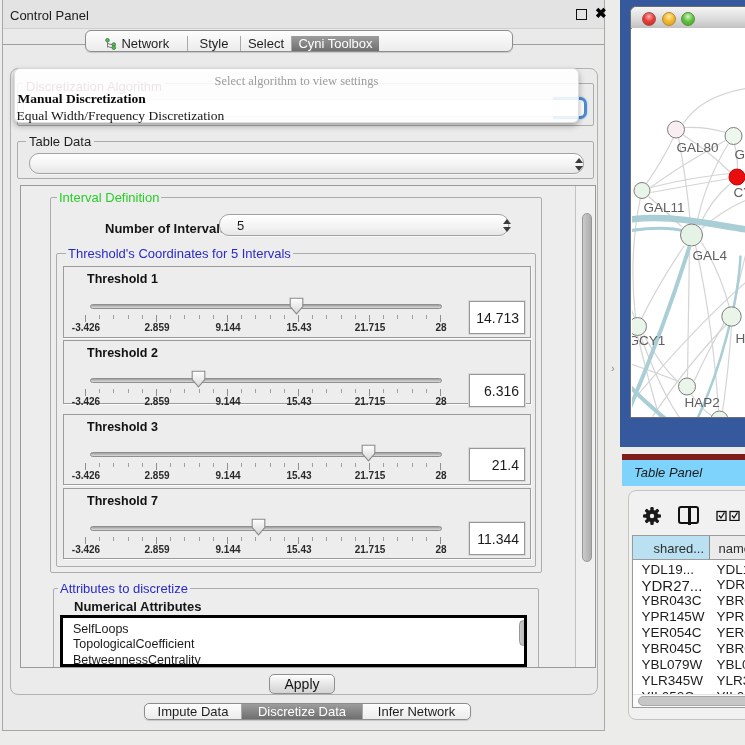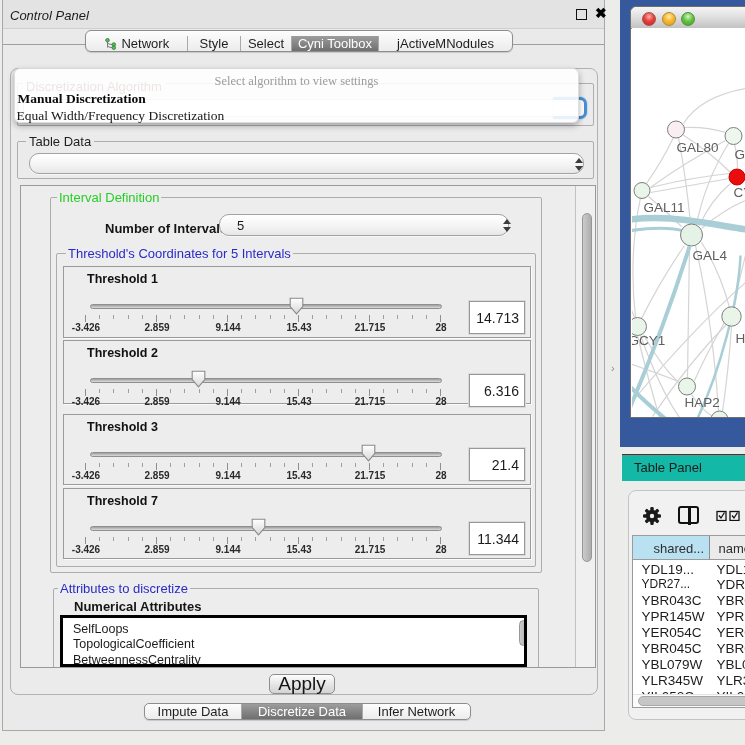--- a/index.html
+++ b/index.html
@@ -22,29 +22,29 @@
   .spin .dn{position:absolute;left:0;bottom:0;width:0;height:0;border-left:4px solid transparent;border-right:4px solid transparent;border-top:5px solid #3c3c3c;}
   .bold{font-weight:bold;padding-left:19px;}
   .tbox{position:absolute;border:1px solid #9b9b9b;background:#ededed;box-sizing:border-box;box-shadow:1px 1px 0 rgba(255,255,255,0.7);}
   .track{position:absolute;height:3px;background:linear-gradient(#9e9e9e,#dcdcdc);border:1px solid #8f8f8f;border-radius:3px;}
   .vbox{position:absolute;width:56px;height:33px;background:#fff;border:1px solid #989898;box-shadow:0 0 0 1px #d9d9d9;box-sizing:border-box;}
   .vbox .v{position:absolute;right:5px;top:8px;font-size:14px;color:#1b1b1b;}
   .ticklbl{position:absolute;font-size:10px;font-weight:bold;color:#2a2a2a;transform:translateX(-50%);white-space:nowrap;}
   .sb-v{position:absolute;background:linear-gradient(90deg,#cbcbcb,#adadad);border:1px solid #979797;border-radius:5px;box-sizing:border-box;}
   .listbox{position:absolute;background:#fff;border:3px solid #000000;box-sizing:border-box;overflow:hidden;}
   .li{position:absolute;left:10px;font-size:12.5px;color:#1b1b1b;white-space:nowrap;}
-  .btn{position:absolute;background:linear-gradient(#fefefe,#e2e2e2 60%,#d4d4d4);border:1px solid #8f8f8f;border-radius:5px;font-size:19px;color:#141414;text-align:center;box-sizing:border-box;}
+  .btn{position:absolute;background:linear-gradient(#fefefe,#e2e2e2 60%,#d4d4d4);border:1px solid #8f8f8f;border-radius:5px;font-size:14px;color:#141414;text-align:center;box-sizing:border-box;}
 </style>
 </head>
 <body>
 <div id="app">
 
   <div class="win">
     <div class="titlebar">
-        <span class="t" style="top:8px;font-style:italic;">Control Panel</span>
+        <span class="t" style="top:8px;">Control Panel</span>
       <div class="abs" style="left:573px;top:9px;width:9px;height:9px;border:1.4px solid #111;"></div>
       <div class="abs" style="left:592px;top:5px;font-size:14px;font-weight:bold;color:#000;">✖</div>
     </div>
 
     <div class="abs" style="left:0px;top:44px;width:601px;height:651px;border-top:1px solid #9e9e9e;"></div>
 
     <div class="rpanel"></div>
 
     <div class="tabstrip" style="left:82px;top:30px;width:428px;height:22px;">
       <div class="tab" style="width:102px;"><svg width="13" height="12" viewBox="0 0 13 12" style="margin-right:1px;">
@@ -55,21 +55,20 @@
             </g>
             <g fill="#5cb85c" stroke="#2e7d32" stroke-width="0.8">
               <circle cx="3.5" cy="2.2" r="1.8"></circle>
               <circle cx="9.8" cy="6.5" r="1.8"></circle>
               <circle cx="9.8" cy="9.7" r="1.8"></circle>
             </g>
           </svg>&nbsp;Network</div>
       <div class="tab" style="width:53px;">Style</div>
       <div class="tab" style="width:51px;">Select</div>
       <div class="tab sel" style="width:87px;">Cyni Toolbox</div>
-      <div class="tab" style="width:133px;">jActiveMNodules</div>
     </div>
     <div id="leftcontent">
 
       <div class="group" style="left:14px;top:83px;width:577px;height:43px;"></div>
       <div class="abs" style="left:20px;top:79px;font-size:13px;color:#6e2a24;background:#ebebeb;padding:0 3px;">Discretization Algorithm</div>
 
       <div class="abs" style="left:20px;top:99px;width:560px;height:18px;background:#fdfdfd;border:1px solid #c2c2c2;border-radius:5px;box-sizing:border-box;"></div>
       <div class="abs" style="left:550px;top:96.5px;width:34px;height:22px;background:#fff;border:3px solid #4a8dd3;border-left:none;border-radius:0 7px 7px 0;box-sizing:border-box;box-shadow:0 0 2px #7fb0e0;"></div>
 
       <div class="group" style="left:14px;top:141px;width:577px;height:38px;"></div>
@@ -393,21 +392,21 @@
             <text x="643" y="211">GAL11</text>
             <text x="692" y="259">GAL4</text>
             <text x="628" y="344">GCY1</text>
             <text x="735" y="342">HI</text>
             <text x="684" y="406">HAP2</text>
           </g>
         </svg>
       </div>
     </div>
 
-    <div class="abs" style="left:622px;top:454px;width:123px;height:26px;background:#14b8a6;border-top:1px solid #7f1d1d;">
+    <div class="abs" style="left:622px;top:454px;width:123px;height:26px;background:#7dd3fc;border-top:6px solid #7f1d1d;font-style:italic;">
       <span class="abs" style="left:12px;top:5px;font-size:13px;color:#1c1c1c;">Table Panel</span>
     </div>
 
     <div class="abs" style="left:628px;top:490px;width:130px;height:230px;background:#f1f1f1;border:1px solid #c4c4c4;border-radius:8px;box-sizing:border-box;">
 
       <svg class="abs" style="left:13px;top:15px;" width="20" height="20" viewBox="0 0 20 20">
         <g fill="#1a1a1a">
             <circle cx="10" cy="10" r="6.2"></circle>
         <g>
               <rect x="8.3" y="1" width="3.4" height="4" rx="1.2"></rect>
@@ -438,21 +437,21 @@
       <div class="abs" style="left:2.5px;top:44px;width:127px;height:173px;background:#fff;border:1px solid #9b9b9b;border-right:none;box-sizing:border-box;overflow:hidden;">
         <div class="abs" style="left:0;top:0;width:77px;height:24px;background:#b9e1f2;border-right:1px solid #8d8d8d;border-bottom:1px solid #9b9b9b;box-sizing:border-box;">
           <span class="abs" style="left:21px;top:5px;font-size:13px;color:#2e2e2e;">shared...</span>
         </div>
         <div class="abs" style="left:77px;top:0;width:50px;height:24px;background:#ebebeb;border-bottom:1px solid #9b9b9b;box-sizing:border-box;">
           <span class="abs" style="left:9px;top:5px;font-size:13px;color:#2e2e2e;">name</span>
         </div>
         <div id="tablerows" style="position:absolute;left:0;top:0;">
         <div class="abs" style="left:9px;top:25.5px;font-size:13.5px;color:#1d1d1d;white-space:nowrap;">YDL19...</div>
         <div class="abs" style="left:84px;top:25.5px;font-size:13.5px;color:#1d1d1d;white-space:nowrap;">YDL194W</div>
-        <div class="abs" style="left:9px;top:41.4px;font-size:12px;color:#1d1d1d;white-space:nowrap;">YDR27...</div>
+        <div class="abs" style="left:9px;top:41.4px;font-size:15px;color:#1d1d1d;white-space:nowrap;">YDR27...</div>
         <div class="abs" style="left:84px;top:41.4px;font-size:13.5px;color:#1d1d1d;white-space:nowrap;">YDR277C</div>
         <div class="abs" style="left:9px;top:57.3px;font-size:13.5px;color:#1d1d1d;white-space:nowrap;">YBR043C</div>
         <div class="abs" style="left:84px;top:57.3px;font-size:13.5px;color:#1d1d1d;white-space:nowrap;">YBR043C</div>
         <div class="abs" style="left:9px;top:73.2px;font-size:13.5px;color:#1d1d1d;white-space:nowrap;">YPR145W</div>
         <div class="abs" style="left:84px;top:73.2px;font-size:13.5px;color:#1d1d1d;white-space:nowrap;">YPR145W</div>
         <div class="abs" style="left:9px;top:89.1px;font-size:13.5px;color:#1d1d1d;white-space:nowrap;">YER054C</div>
         <div class="abs" style="left:84px;top:89.1px;font-size:13.5px;color:#1d1d1d;white-space:nowrap;">YER054C</div>
         <div class="abs" style="left:9px;top:105.0px;font-size:13.5px;color:#1d1d1d;white-space:nowrap;">YBR045C</div>
         <div class="abs" style="left:84px;top:105.0px;font-size:13.5px;color:#1d1d1d;white-space:nowrap;">YBR045C</div>
         <div class="abs" style="left:9px;top:120.9px;font-size:13.5px;color:#1d1d1d;white-space:nowrap;">YBL079W</div>

